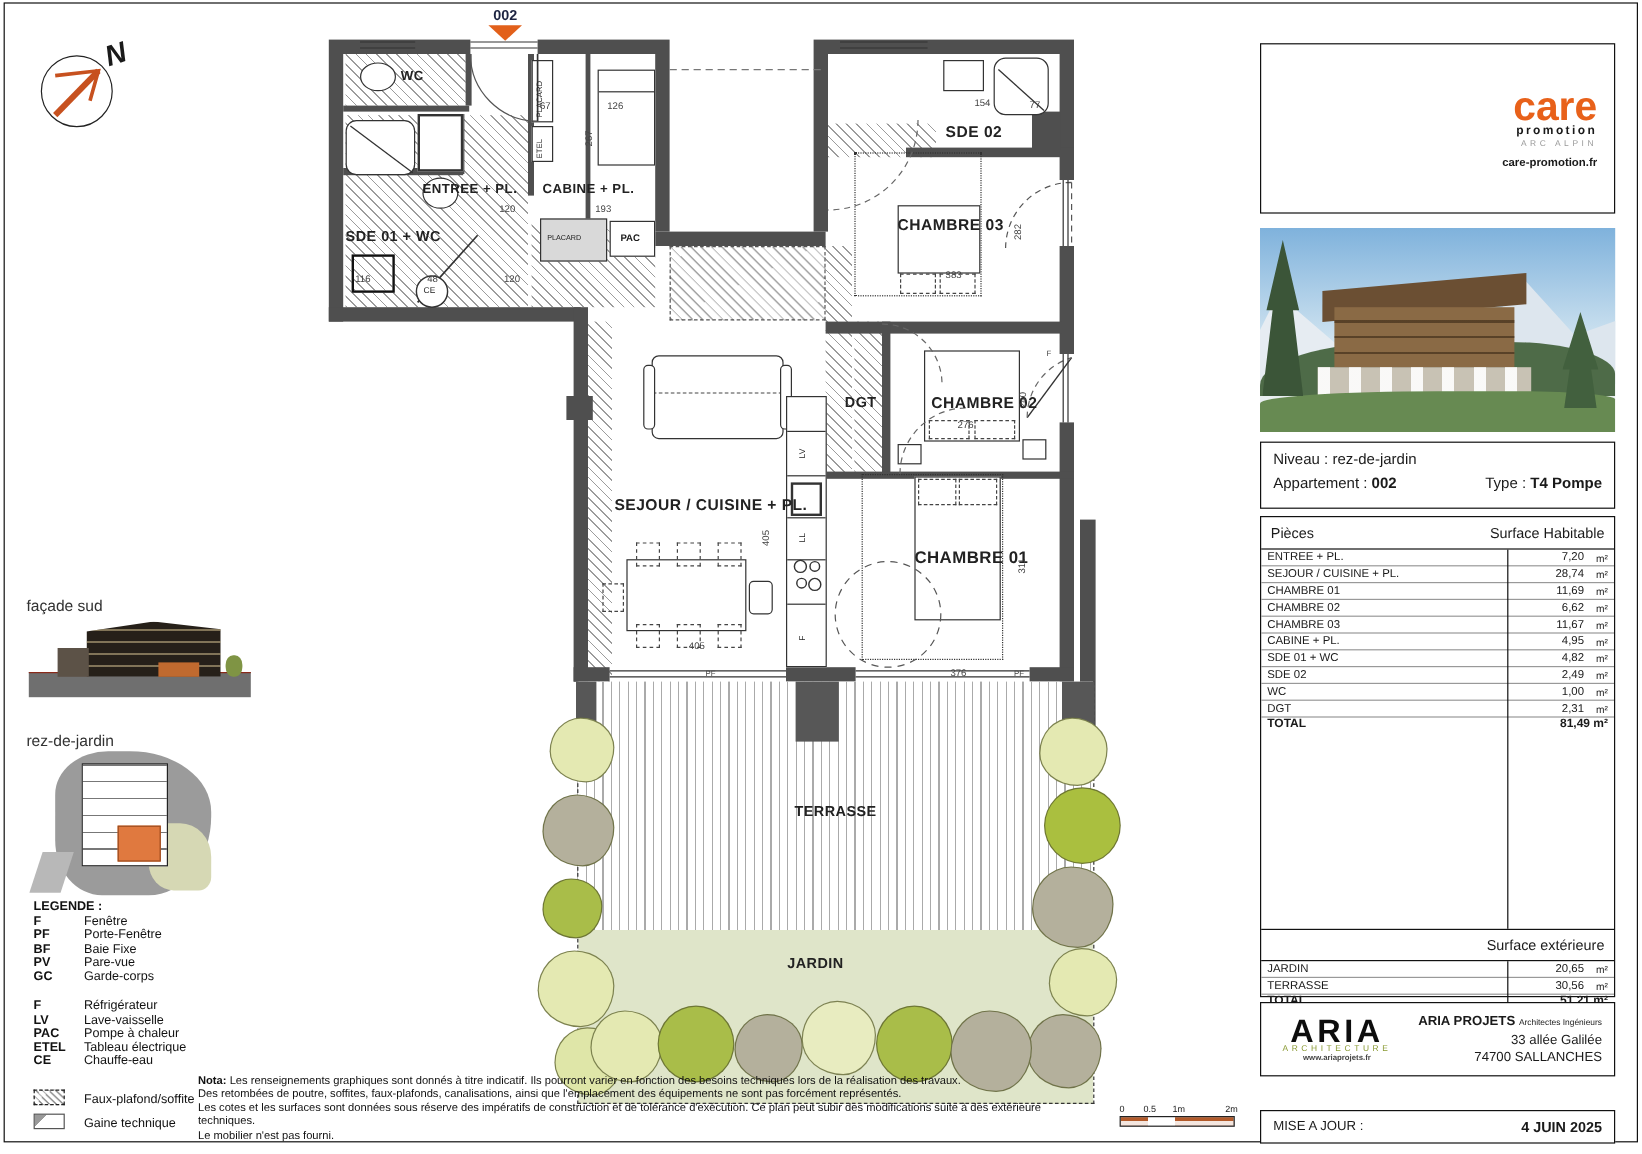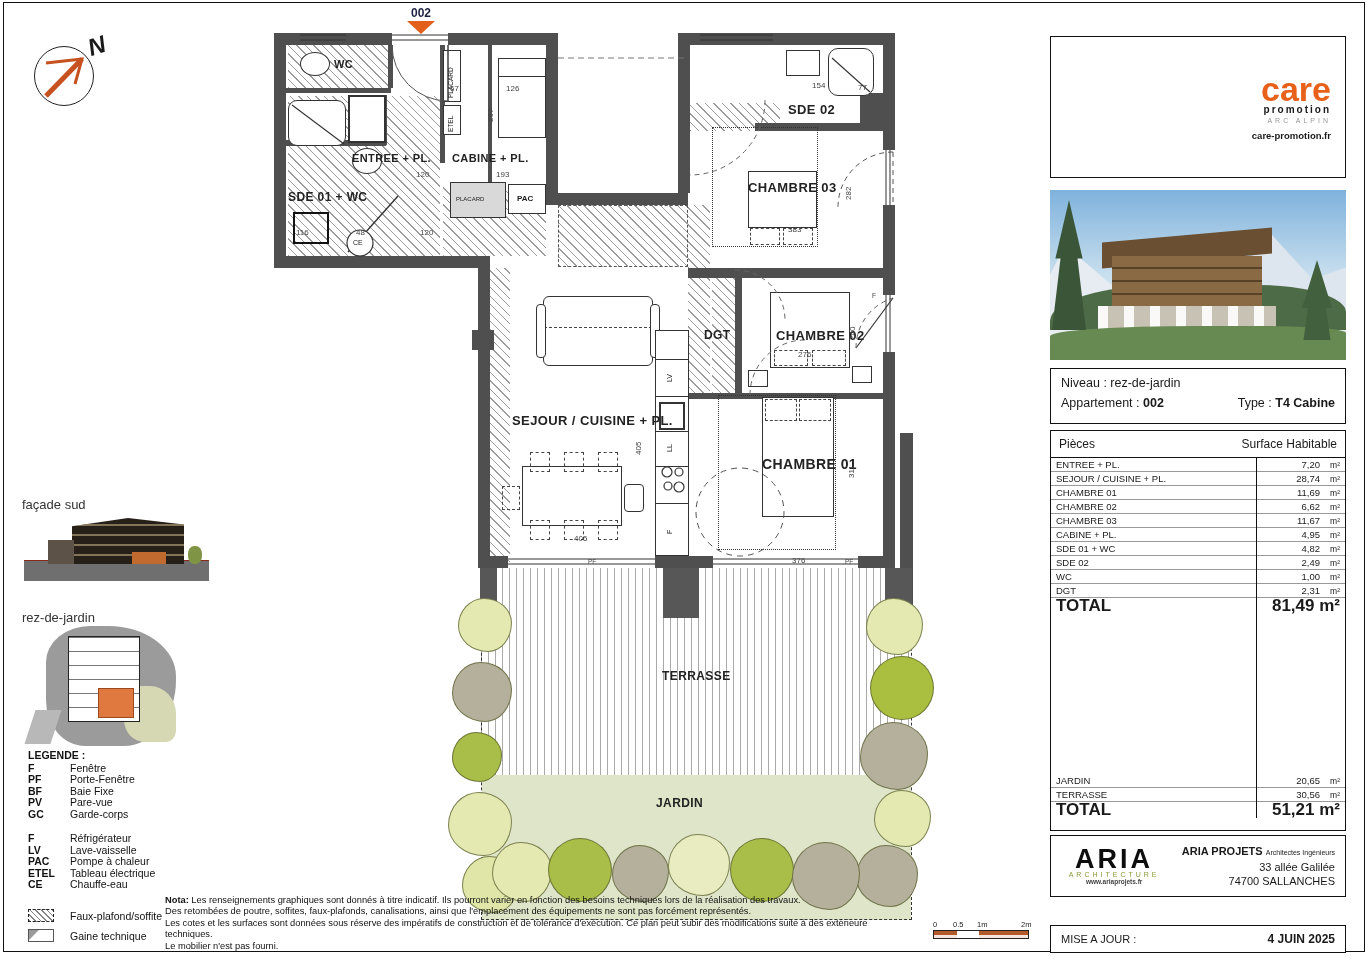--- a/index.html
+++ b/index.html
@@ -30,21 +30,21 @@
   .lgicon2{display:inline-block;width:26px;height:13px;border:1px solid #555;box-sizing:border-box;
           background:linear-gradient(135deg,#9a9a9a 0 28%,#fff 29%);}
   .nota{position:absolute;left:165px;top:895px;width:740px;font-size:9.3px;line-height:11.4px;color:#111;}
   
   .pbox{position:absolute;left:1050px;width:296px;border:1.6px solid #111;box-sizing:border-box;background:#fff;}
   .trow{display:flex;align-items:center;height:13px;font-size:9.5px;padding:0 5px;border-bottom:.5px solid #999;}
   .trow .tlabel{flex:1;}
   .trow .tval{width:52px;text-align:right;}
   .trow .tunit{width:20px;text-align:right;font-size:8.5px;}
   .vdiv{position:absolute;left:205px;top:0;bottom:0;width:1px;background:#111;}
-  .totrow{display:flex;align-items:center;height:16px;font-size:17px;font-weight:bold;padding:0 5px;}
+  .totrow{display:flex;align-items:flex-start;height:16px;font-size:10px;font-weight:bold;padding:0 5px;}
   .hdr{display:flex;justify-content:space-between;align-items:center;font-size:12px;padding:0 8px;}
   .datebox{display:flex;justify-content:space-between;align-items:center;font-size:11px;padding:0 10px;box-sizing:border-box;}
   .datebox .dval{font-weight:bold;font-size:12px;}
 </style>
 </head>
 <body>
 <div class="page">
 
 <div class="frame"></div>
 
@@ -384,21 +384,21 @@
 
 <div class="pbox" style="top:368px;height:56px;font-size:12.5px;">
   <div style="padding:7px 10px 0;">
     <span>Niveau :</span>
     <span>rez-de-jardin</span>
   </div>
   <div style="padding:6px 10px 0;display:flex;justify-content:space-between;">
     <span><span>Appartement :</span>
       <b>002</b></span>
     <span><span>Type :</span>
-      <b>T4 Cabine</b></span>
+      <b>T4 Pompe</b></span>
   </div>
 </div>
 
 <div class="pbox" style="top:430px;height:401px;">
   <div class="hdr" style="height:26px;border-bottom:1.4px solid #111;">
     <span>Pièces</span>
     <span>Surface Habitable</span>
   </div>
   <div style="position:relative;">
     <div class="vdiv" style="height:100%;"></div>
@@ -461,20 +461,23 @@
         <span class="tlabel">DGT</span>
         <span class="tval">2,31</span>
         <span class="tunit">m²</span>
       </div>
 
     <div class="totrow">
       <span style="flex:1;">TOTAL</span>
       <span>81,49 m²</span>
     </div>
     <div style="height:160px;"></div>
+  </div>
+  <div class="hdr" style="height:25px;border-top:1.4px solid #111;border-bottom:1.4px solid #111;justify-content:flex-end;">
+    <span>Surface extérieure</span>
   </div>
   <div style="position:relative;">
     <div class="vdiv" style="height:100%;"></div>
 
       <div class="trow">
         <span class="tlabel">JARDIN</span>
         <span class="tval">20,65</span>
         <span class="tunit">m²</span>
       </div>
 

